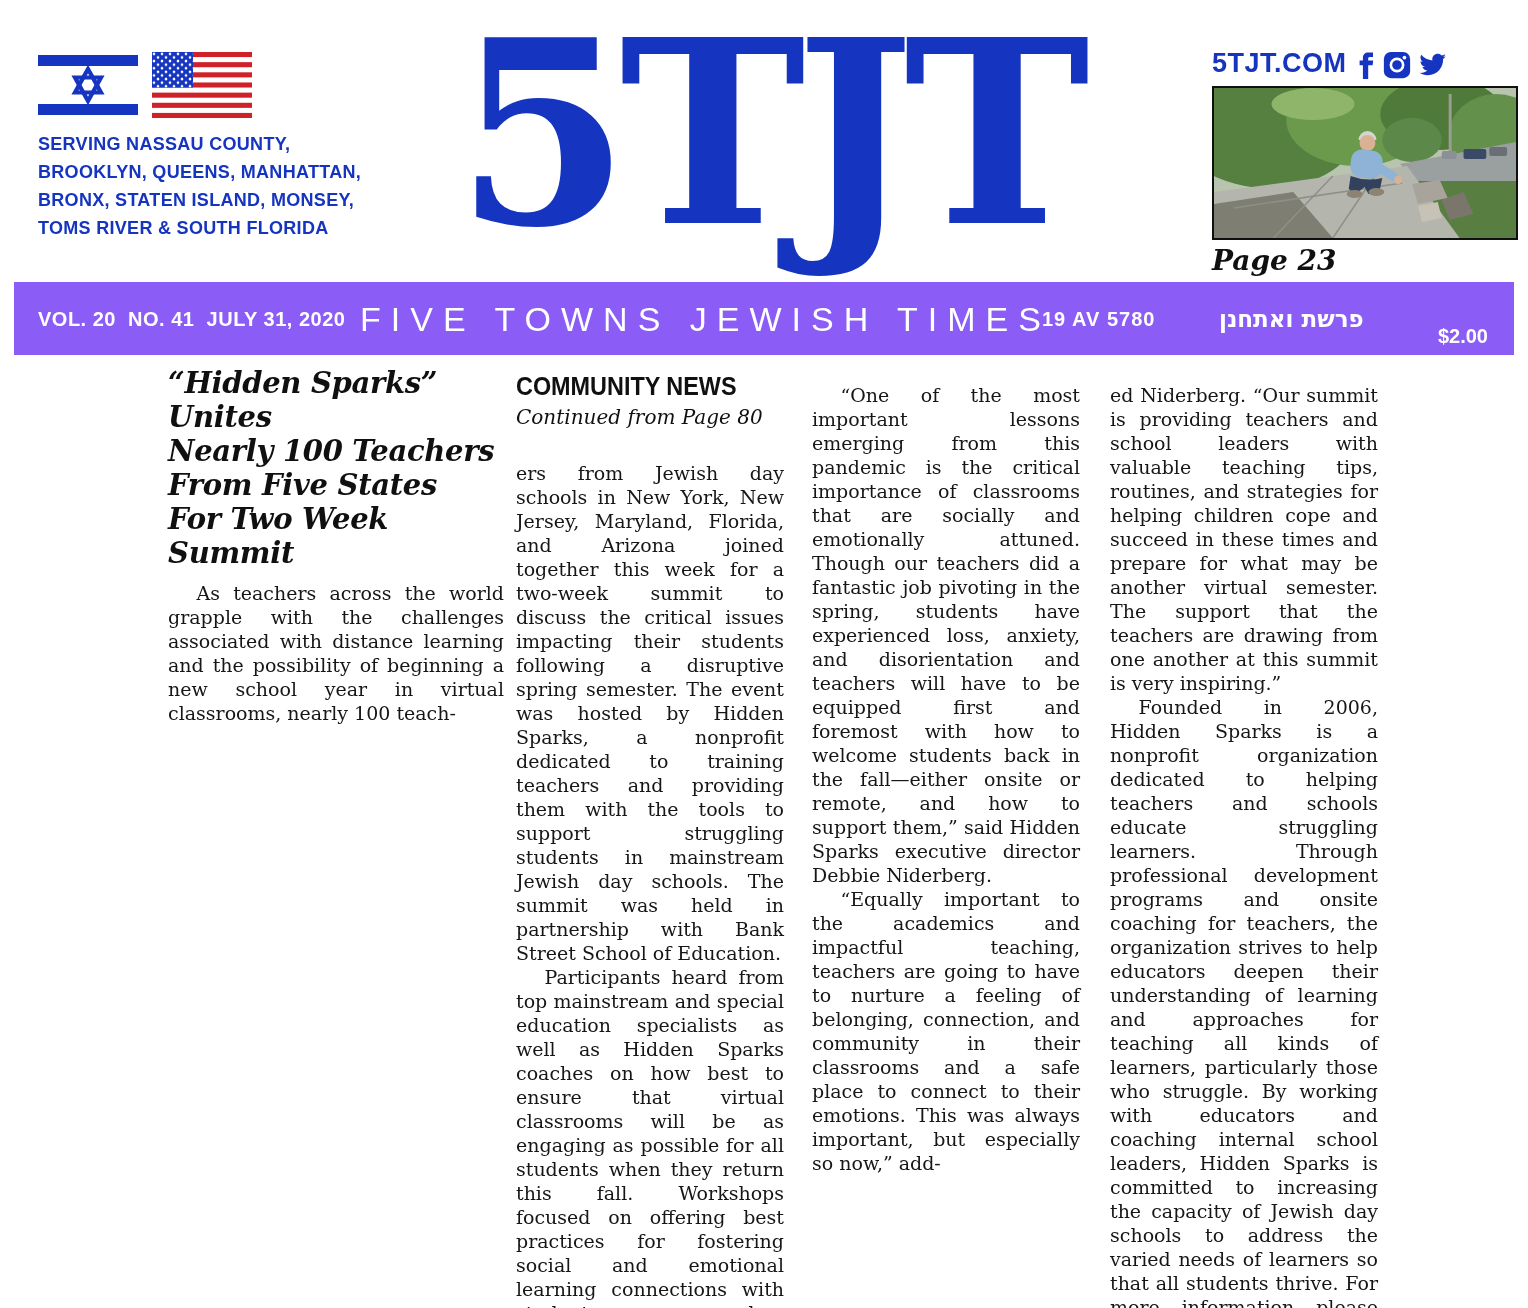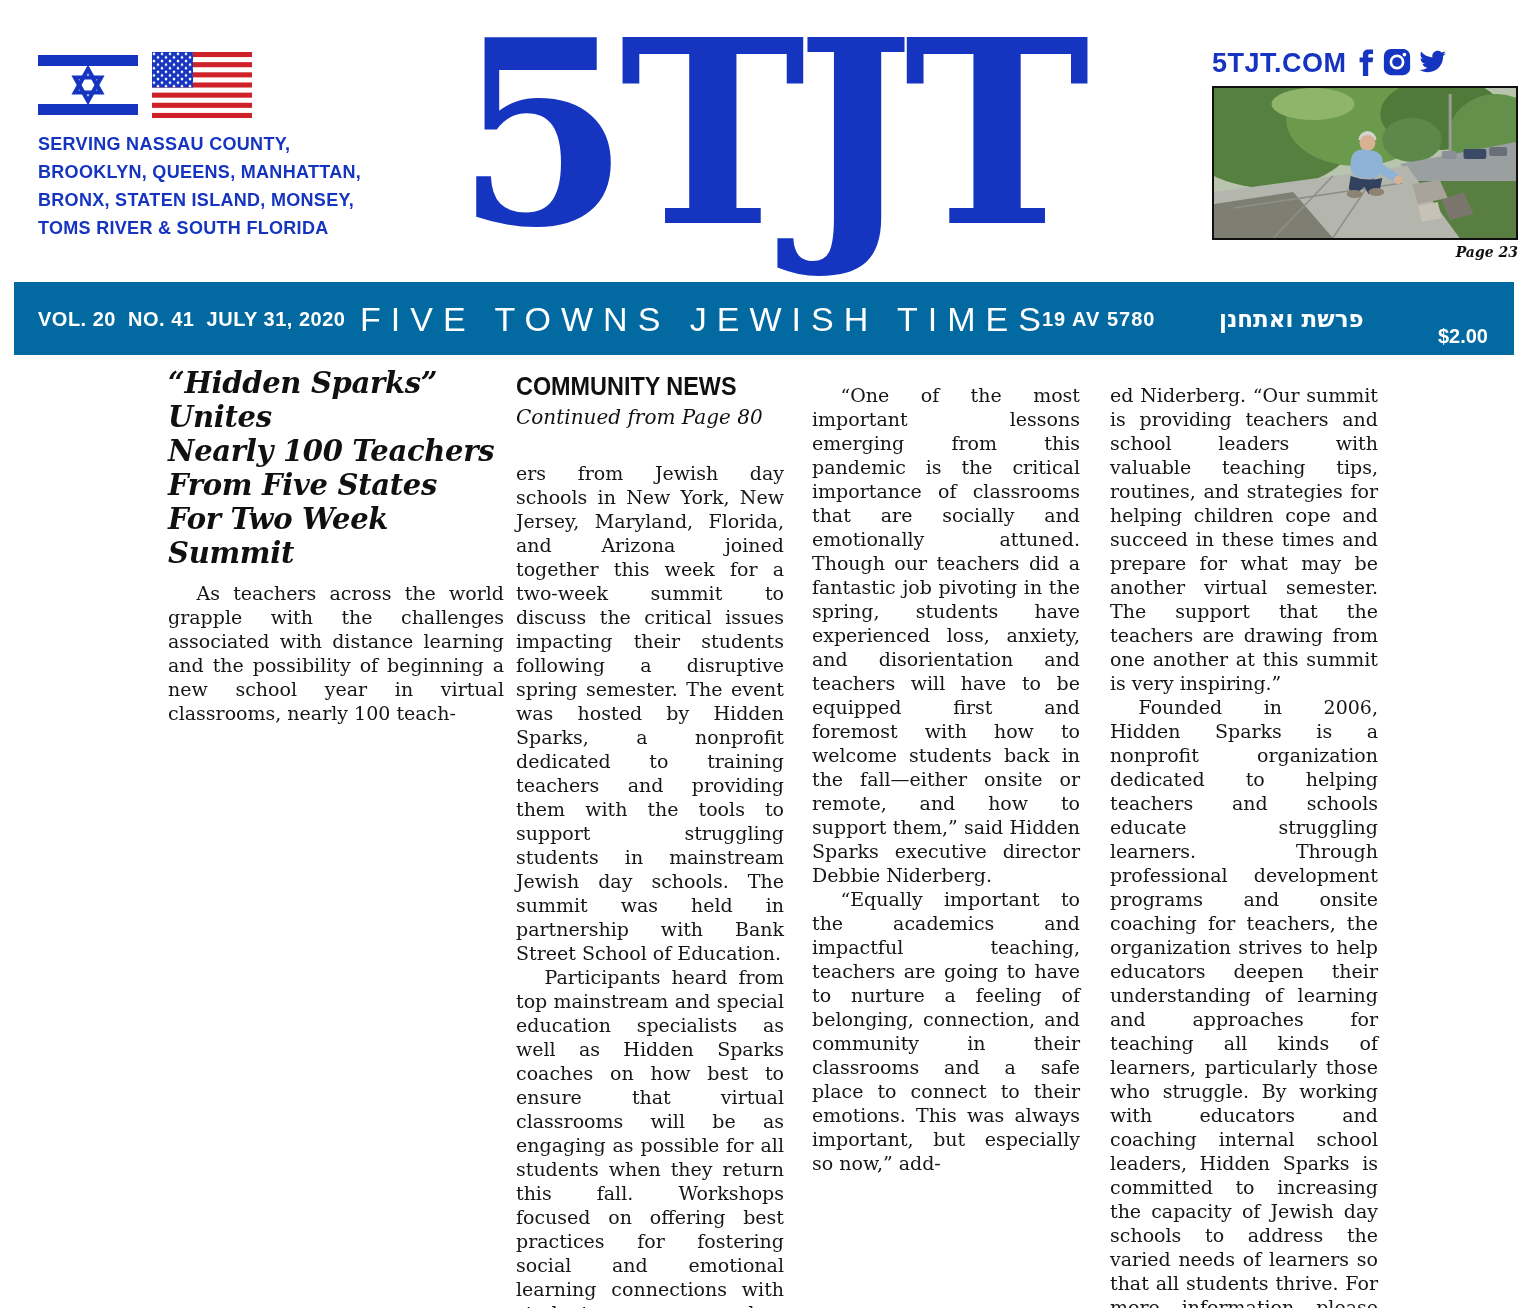--- a/index.html
+++ b/index.html
@@ -7,30 +7,30 @@
         font-family:"Liberation Sans",sans-serif;}
   
   .flags{position:absolute;left:38px;top:52px;display:flex;gap:14px;}
   .flags svg{display:block;}
   .serving{position:absolute;left:38px;top:130px;width:330px;
            color:#1534c0;font-weight:700;font-size:18px;line-height:28px;
            letter-spacing:.3px;white-space:pre-line;}
   .logo{position:absolute;left:448px;top:6px;width:640px;text-align:center;
         font-family:"DejaVu Serif",serif;font-weight:700;font-size:250px;line-height:1;
         letter-spacing:-10px;color:#1534c0;transform:scaleY(1.02);transform-origin:top center;}
-  .web-row{position:absolute;left:1212px;top:48px;display:flex;align-items:flex-start;gap:6px;}
+  .web-row{position:absolute;left:1212px;top:48px;display:flex;align-items:flex-end;gap:6px;}
   .site{color:#1534c0;font-weight:700;font-size:27px;letter-spacing:.5px;}
   .web-row svg{display:block;}
   .photo{position:absolute;left:1212px;top:86px;width:306px;height:154px;
          border:2px solid #101010;box-sizing:border-box;overflow:hidden;}
   .photo svg{display:block;width:100%;height:100%;}
-  .photo-caption{position:absolute;left:1212px;top:244px;width:306px;text-align:right;
-                 font-family:"DejaVu Serif",serif;font-style:italic;font-weight:700;font-size:14px;color:#101010;}
+  .photo-caption{position:absolute;left:1212px;top:244px;width:306px;text-align:left;
+                 font-family:"DejaVu Serif",serif;font-style:italic;font-weight:700;font-size:28px;color:#101010;}
   
-  .banner{position:absolute;left:14px;top:282px;width:1500px;height:73px;background:#0369a1;color:#ffffff;}
+  .banner{position:absolute;left:14px;top:282px;width:1500px;height:73px;background:#8b5cf6;color:#ffffff;}
   .banner > span{position:absolute;top:50%;transform:translateY(-50%);}
   .vol{left:24px;font-weight:700;font-size:20px;letter-spacing:.5px;white-space:pre-wrap;}
   .nameplate{left:346px;font-weight:400;font-size:34px;letter-spacing:10px;white-space:nowrap;text-align:center;}
   .hebdate{left:1028px;font-weight:700;font-size:20px;letter-spacing:1px;}
   .parsha{left:1205px;font-family:"DejaVu Sans",sans-serif;font-weight:700;font-size:23px;}
   .price{right:26px;font-weight:700;font-size:20px;margin-top:17px;}
   
   .col{position:absolute;color:#161616;}
   .col1{left:168px;top:366px;width:336px;}
   .col2{left:516px;top:371px;width:268px;}

